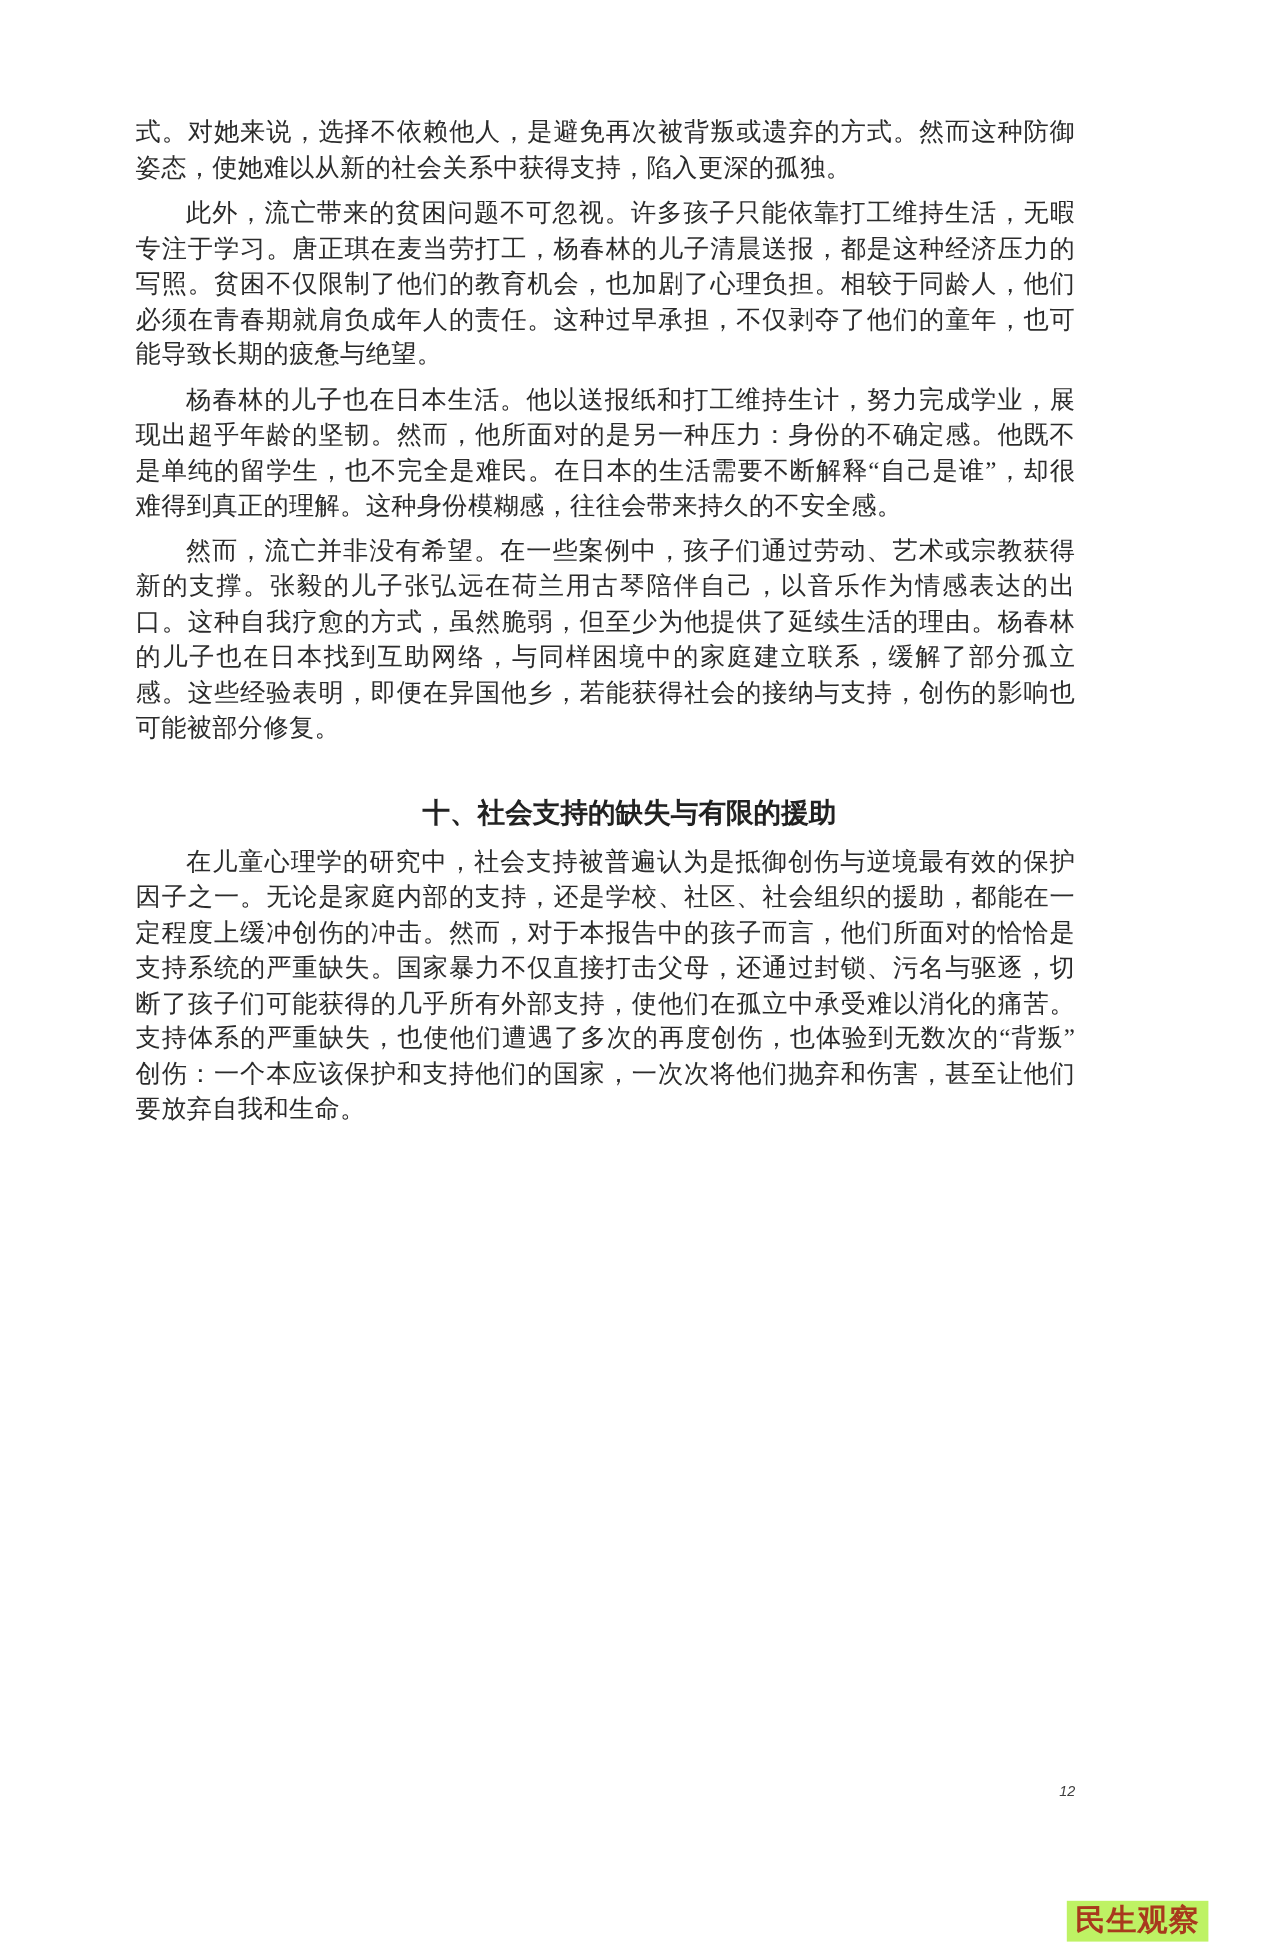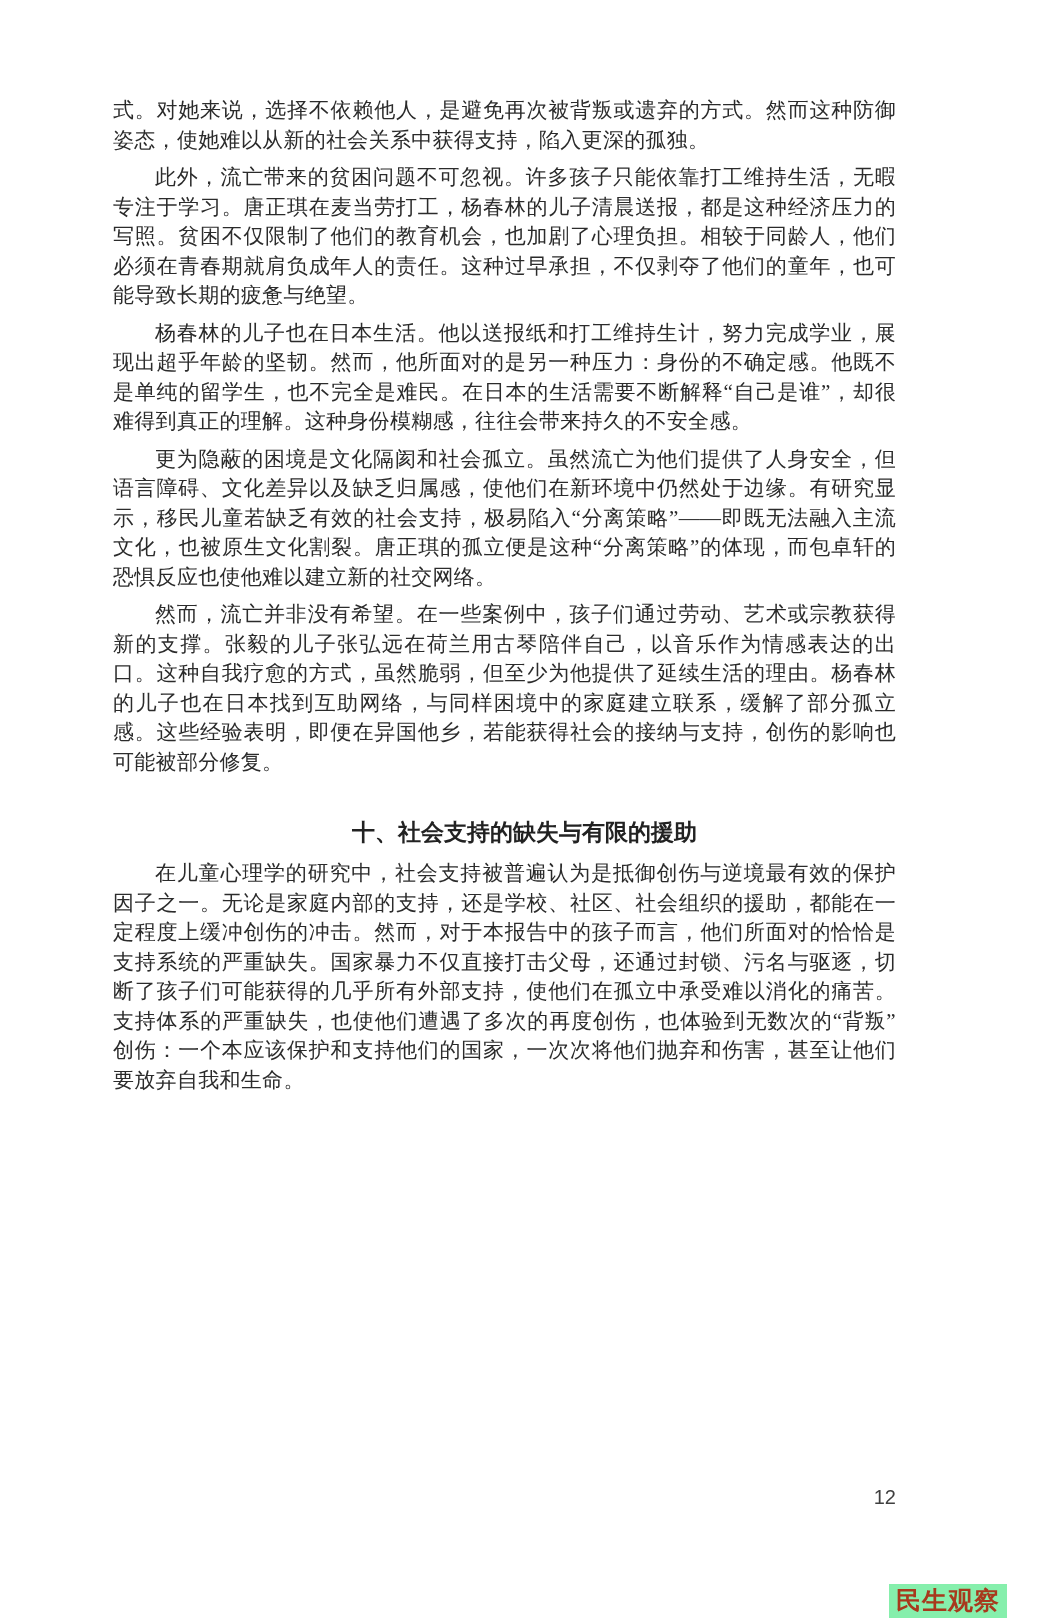--- a/index.html
+++ b/index.html
@@ -47,49 +47,49 @@
     color: #222222;
     text-align: center;
   }
   .page-number {
     position: absolute;
     top: 1486px;
     left: 124px;
     right: 111px;
     text-align: right;
     font-family: "Liberation Sans", "DejaVu Sans", sans-serif;
-    font-size: 20px;
+    font-size: 12px;
     color: #3f3f3f;
+    font-style: italic;
   }
   .watermark {
     position: absolute;
     right: 0;
     bottom: 0;
-    background: #86efac;
+    background: #bef264;
     color: #a8391d;
     font-family: "Liberation Serif", "DejaVu Serif", serif;
     font-weight: bold;
     font-size: 25px;
     line-height: 29px;
     padding: 2px 7px 3px 7px;
     letter-spacing: 1px;
   }
 </style>
 </head>
 <body>
 
 <div class="page">
 
   <p class="body-para no-indent">式。对她来说，选择不依赖他人，是避免再次被背叛或遗弃的方式。然而这种防御姿态，使她难以从新的社会关系中获得支持，陷入更深的孤独。</p>
 
   <p class="body-para">此外，流亡带来的贫困问题不可忽视。许多孩子只能依靠打工维持生活，无暇专注于学习。唐正琪在麦当劳打工，杨春林的儿子清晨送报，都是这种经济压力的写照。贫困不仅限制了他们的教育机会，也加剧了心理负担。相较于同龄人，他们必须在青春期就肩负成年人的责任。这种过早承担，不仅剥夺了他们的童年，也可能导致长期的疲惫与绝望。</p>
 
   <p class="body-para">杨春林的儿子也在日本生活。他以送报纸和打工维持生计，努力完成学业，展现出超乎年龄的坚韧。然而，他所面对的是另一种压力：身份的不确定感。他既不是单纯的留学生，也不完全是难民。在日本的生活需要不断解释“自己是谁”，却很难得到真正的理解。这种身份模糊感，往往会带来持久的不安全感。</p>
 
-  <p class="body-para">更为隐蔽的困境是文化隔阂和社会孤立。虽然流亡为他们提供了人身安全，但语言障碍、文化差异以及缺乏归属感，使他们在新环境中仍然处于边缘。有研究显示，移民儿童若缺乏有效的社会支持，极易陷入“分离策略”——即既无法融入主流文化，也被原生文化割裂。唐正琪的孤立便是这种“分离策略”的体现，而包卓轩的恐惧反应也使他难以建立新的社交网络。</p>
 
   <p class="body-para">然而，流亡并非没有希望。在一些案例中，孩子们通过劳动、艺术或宗教获得新的支撑。张毅的儿子张弘远在荷兰用古琴陪伴自己，以音乐作为情感表达的出口。这种自我疗愈的方式，虽然脆弱，但至少为他提供了延续生活的理由。杨春林的儿子也在日本找到互助网络，与同样困境中的家庭建立联系，缓解了部分孤立感。这些经验表明，即便在异国他乡，若能获得社会的接纳与支持，创伤的影响也可能被部分修复。</p>
 
 
   <h2 class="section-heading">十、社会支持的缺失与有限的援助</h2>
 
   <p class="body-para">在儿童心理学的研究中，社会支持被普遍认为是抵御创伤与逆境最有效的保护因子之一。无论是家庭内部的支持，还是学校、社区、社会组织的援助，都能在一定程度上缓冲创伤的冲击。然而，对于本报告中的孩子而言，他们所面对的恰恰是支持系统的严重缺失。国家暴力不仅直接打击父母，还通过封锁、污名与驱逐，切断了孩子们可能获得的几乎所有外部支持，使他们在孤立中承受难以消化的痛苦。支持体系的严重缺失，也使他们遭遇了多次的再度创伤，也体验到无数次的“背叛”创伤：一个本应该保护和支持他们的国家，一次次将他们抛弃和伤害，甚至让他们要放弃自我和生命。</p>
 
 
 

